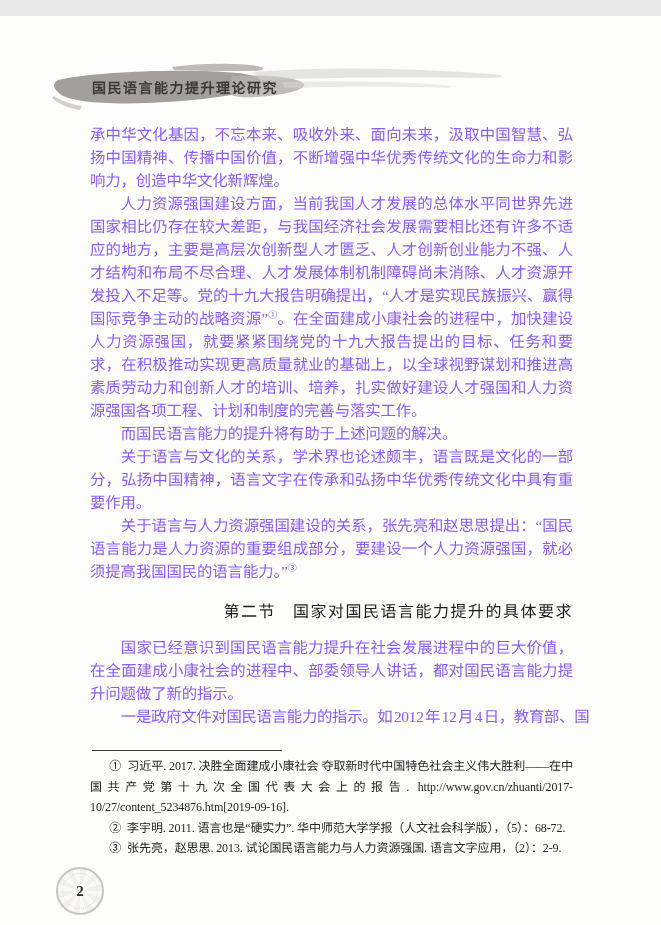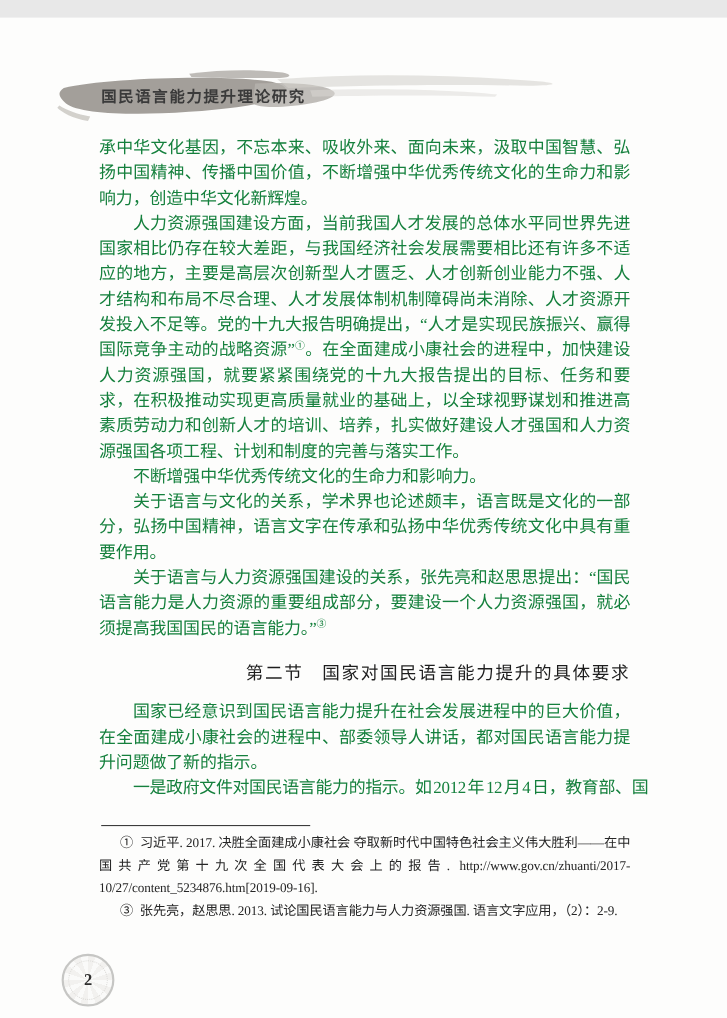--- a/index.html
+++ b/index.html
@@ -19,21 +19,21 @@
     font-family:"Liberation Sans","DejaVu Sans",sans-serif;
     font-weight:bold;font-size:14px;letter-spacing:1.5px;color:#3a3a3a;
   }
   
   .content{
     position:absolute;left:90px;top:107px;width:483px;z-index:2;
   }
   p.body-para{
     margin:0;font-size:15.4px;line-height:23px;
     text-align:justify;letter-spacing:-0.1px;
-    color:#15803d;
+    color:#8b5cf6;
   }
   p.body-para.indent{text-indent:2em;}
   p.body-para.tight{white-space:nowrap;letter-spacing:-0.3px;word-spacing:-2px;}
   sup.fnref{font-size:9px;line-height:0;vertical-align:super;}
   
   .section-heading{
     margin:15px 0 14px;text-align:right;
     font-weight:normal;font-size:16px;letter-spacing:1.5px;color:#1d1d1d;
   }
   .section-heading .sec-no{margin-right:17px;}
@@ -75,32 +75,33 @@
       <path d="M200 12 C 280 6, 360 8, 440 14 C 458 16, 452 18, 428 18 C 350 16, 260 18, 210 20 Z" fill="#d2cfcb" opacity="0.55"></path>
       <path d="M230 22 C 300 20, 360 22, 400 26 L 398 28 C 340 26, 270 27, 232 28 Z" fill="#dcd9d5" opacity="0.5"></path>
       <path d="M2 36 C 8 40, 18 44, 30 46 L 28 50 C 14 48, 4 42, 0 38 Z" fill="#c0bdb8" opacity="0.7"></path>
     </svg>
   </div>
   <div class="header-title">国民语言能力提升理论研究</div>
 
   <div class="content">
     <p class="body-para">承中华文化基因，不忘本来、吸收外来、面向未来，汲取中国智慧、弘扬中国精神、传播中国价值，不断增强中华优秀传统文化的生命力和影响力，创造中华文化新辉煌。</p>
     <p class="body-para indent">人力资源强国建设方面，当前我国人才发展的总体水平同世界先进国家相比仍存在较大差距，与我国经济社会发展需要相比还有许多不适应的地方，主要是高层次创新型人才匮乏、人才创新创业能力不强、人才结构和布局不尽合理、人才发展体制机制障碍尚未消除、人才资源开发投入不足等。党的十九大报告明确提出，“人才是实现民族振兴、赢得国际竞争主动的战略资源”<sup class="fnref">①</sup>。在全面建成小康社会的进程中，加快建设人力资源强国，就要紧紧围绕党的十九大报告提出的目标、任务和要求，在积极推动实现更高质量就业的基础上，以全球视野谋划和推进高素质劳动力和创新人才的培训、培养，扎实做好建设人才强国和人力资源强国各项工程、计划和制度的完善与落实工作。</p>
-    <p class="body-para indent">不断增强中华优秀传统文化的生命力和影响力。</p>
+    <p class="body-para indent">而国民语言能力的提升将有助于上述问题的解决。</p>
     <p class="body-para indent">关于语言与文化的关系，学术界也论述颇丰，语言既是文化的一部分，弘扬中国精神，语言文字在传承和弘扬中华优秀传统文化中具有重要作用。</p>
     <p class="body-para indent">关于语言与人力资源强国建设的关系，张先亮和赵思思提出：“国民语言能力是人力资源的重要组成部分，要建设一个人力资源强国，就必须提高我国国民的语言能力。”<sup class="fnref">③</sup></p>
 
     <h2 class="section-heading"><span class="sec-no">第二节</span><span>国家对国民语言能力提升的具体要求</span></h2>
 
     <p class="body-para indent">国家已经意识到国民语言能力提升在社会发展进程中的巨大价值，在全面建成小康社会的进程中、部委领导人讲话，都对国民语言能力提升问题做了新的指示。</p>
     <p class="body-para indent tight">一是政府文件对国民语言能力的指示。如 2012 年 12 月 4 日，教育部、国</p>
 
     <div class="footnote-area">
       <div class="fn-divider"></div>
       <p><span class="fn-marker">①</span><span>习近平. 2017. 决胜全面建成小康社会 夺取新时代中国特色社会主义伟大胜利——在中国共产党第十九次全国代表大会上的报告. http://www.gov.cn/zhuanti/2017-10/27/content_5234876.htm[2019-09-16].</span></p>
+      <p><span class="fn-marker">②</span><span>李宇明. 2011. 语言也是“硬实力”. 华中师范大学学报（人文社会科学版），（5）：68-72.</span></p>
       <p><span class="fn-marker">③</span><span>张先亮，赵思思. 2013. 试论国民语言能力与人力资源强国. 语言文字应用，（2）：2-9.</span></p>
     </div>
   </div>
 
   <div class="page-num-circle">
     <span class="page-num">2</span>
   </div>
 
 </div>
 

